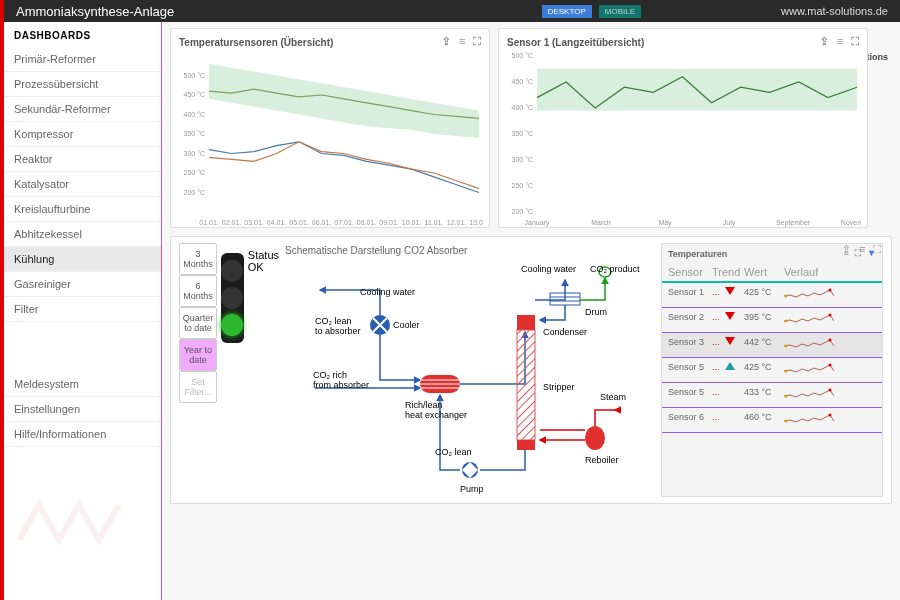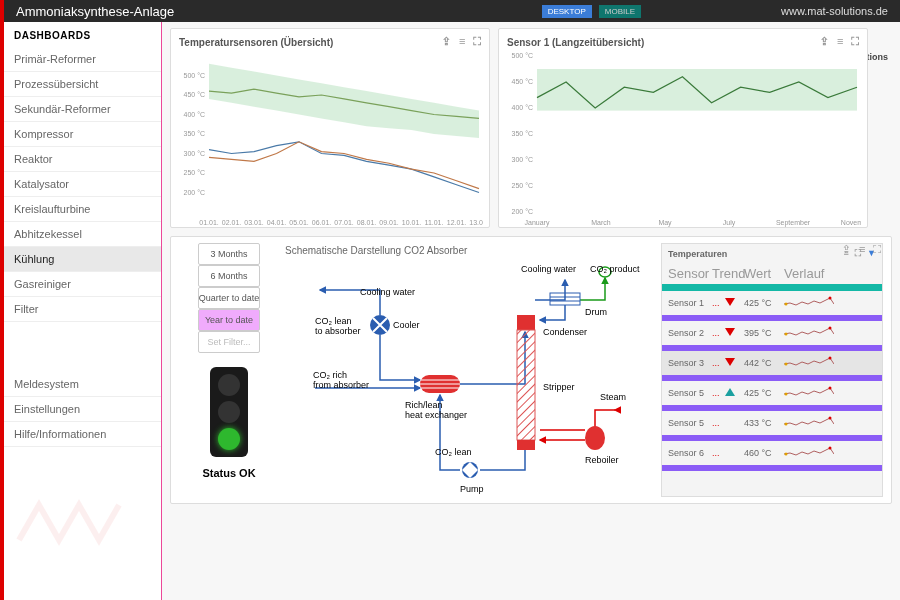--- a/index.html
+++ b/index.html
@@ -27,39 +27,39 @@
 .card{background:#fff;border:1px solid #ddd;border-radius:2px;padding:6px 8px;position:relative}
 .card-head{display:flex;align-items:flex-end;font-size:10px;font-weight:bold;color:#555;margin-bottom:4px}
 .card-tools{margin-left:auto;display:flex;gap:8px;color:#999;font-size:11px}
 .card-tools span{cursor:pointer}
 .chart1{width:320px;height:200px}
 .chart2{width:370px;height:200px}
 svg{display:block}
 .axis-lbl{font-size:7px;fill:#999}
 .row2{display:flex;gap:6px;margin-top:8px}
 .card-big{flex:1;display:flex;gap:6px}
-.filters{width:100px;display:flex;flex-direction:column;gap:4px;align-items:center}
+.filters{width:100px;display:flex;flex-direction:row;gap:4px;}
 .fbtn{width:100%;font-size:9px;padding:5px 0;text-align:center;border:1px solid #ccc;border-radius:2px;background:#fff;cursor:pointer;color:#555}
 .fbtn.sel{background:#f0abfc}
 .fbtn.dis{color:#bbb}
 .traffic{margin-top:10px;width:38px;height:90px;background:#1a1a1a;border-radius:6px;display:flex;flex-direction:column;align-items:center;justify-content:space-around;padding:5px 0}
 .light{width:22px;height:22px;border-radius:50%;background:#333}
 .light.on{background:#2eb82e;box-shadow:0 0 6px #2eb82e}
-.status-lbl{font-size:11px;font-weight:bold;margin-top:6px}
+.status-lbl{font-size:11px;font-weight:normal;margin-top:6px}
 .diagram{flex:1;position:relative}
 .dia-title{font-size:10px;color:#666;padding:2px 0 4px}
 .temp-card{width:222px;background:#f4f4f4;border:1px solid #ddd;font-size:9px}
 .tc-head{display:flex;align-items:center;padding:4px 6px;font-weight:bold;color:#666;gap:8px}
 .tc-head-tools{display:flex;gap:6px;margin-left:auto;color:#999}
-.tc-cols{display:flex;padding:3px 6px;color:#999;font-size:13px;border-bottom:7px solid #14b8a6}
+.tc-cols{display:flex;padding:3px 6px;color:#999;font-size:11px;border-bottom:2px solid #14b8a6}
 .tc-cols span:nth-child(1){width:44px}
 .tc-cols span:nth-child(2){width:32px}
 .tc-cols span:nth-child(3){width:40px}
 .tc-cols span:nth-child(4){flex:1}
-.tc-row{display:flex;align-items:center;padding:4px 6px;border-bottom:6px solid #8b5cf6;color:#666}
+.tc-row{display:flex;align-items:flex-start;padding:4px 6px;border-bottom:1px solid #8b5cf6;color:#666}
 .tc-row.hl{background:#e5e5e5}
 .tc-row span:nth-child(1){width:44px}
 .tc-row span:nth-child(2){width:32px;color:#d00}
 .tc-row span:nth-child(3){width:40px}
 .tc-row span:nth-child(4){flex:1}
 .tri-dn{display:inline-block;width:0;height:0;border-left:5px solid transparent;border-right:5px solid transparent;border-top:8px solid #d00;margin-left:3px}
 .tri-up{display:inline-block;width:0;height:0;border-left:5px solid transparent;border-right:5px solid transparent;border-bottom:8px solid #1aa0a0;margin-left:3px}
 .spark{display:inline-block;width:50px;height:14px}
 .big-tools{position:absolute;top:6px;right:10px;display:flex;gap:8px;color:#999;font-size:11px}
 </style>

